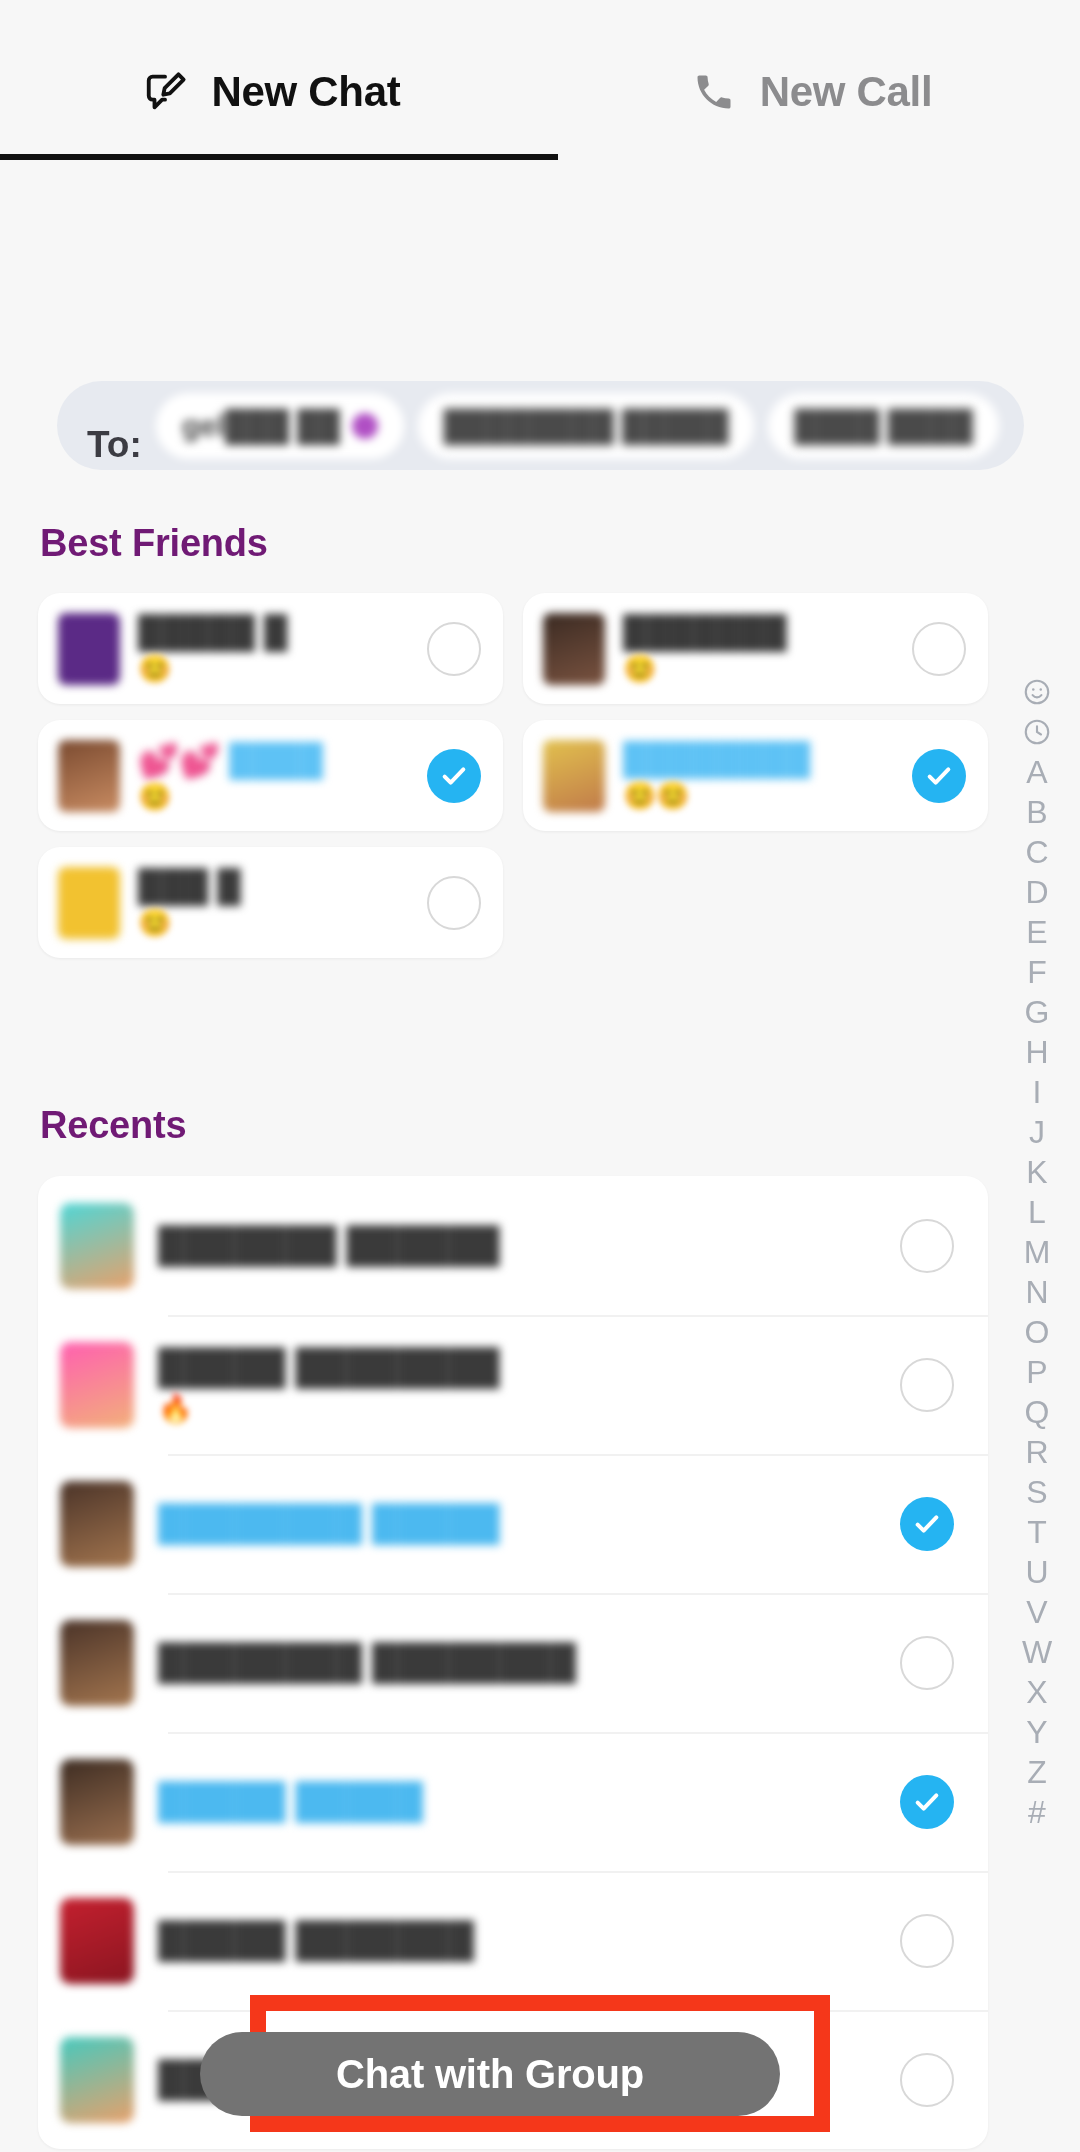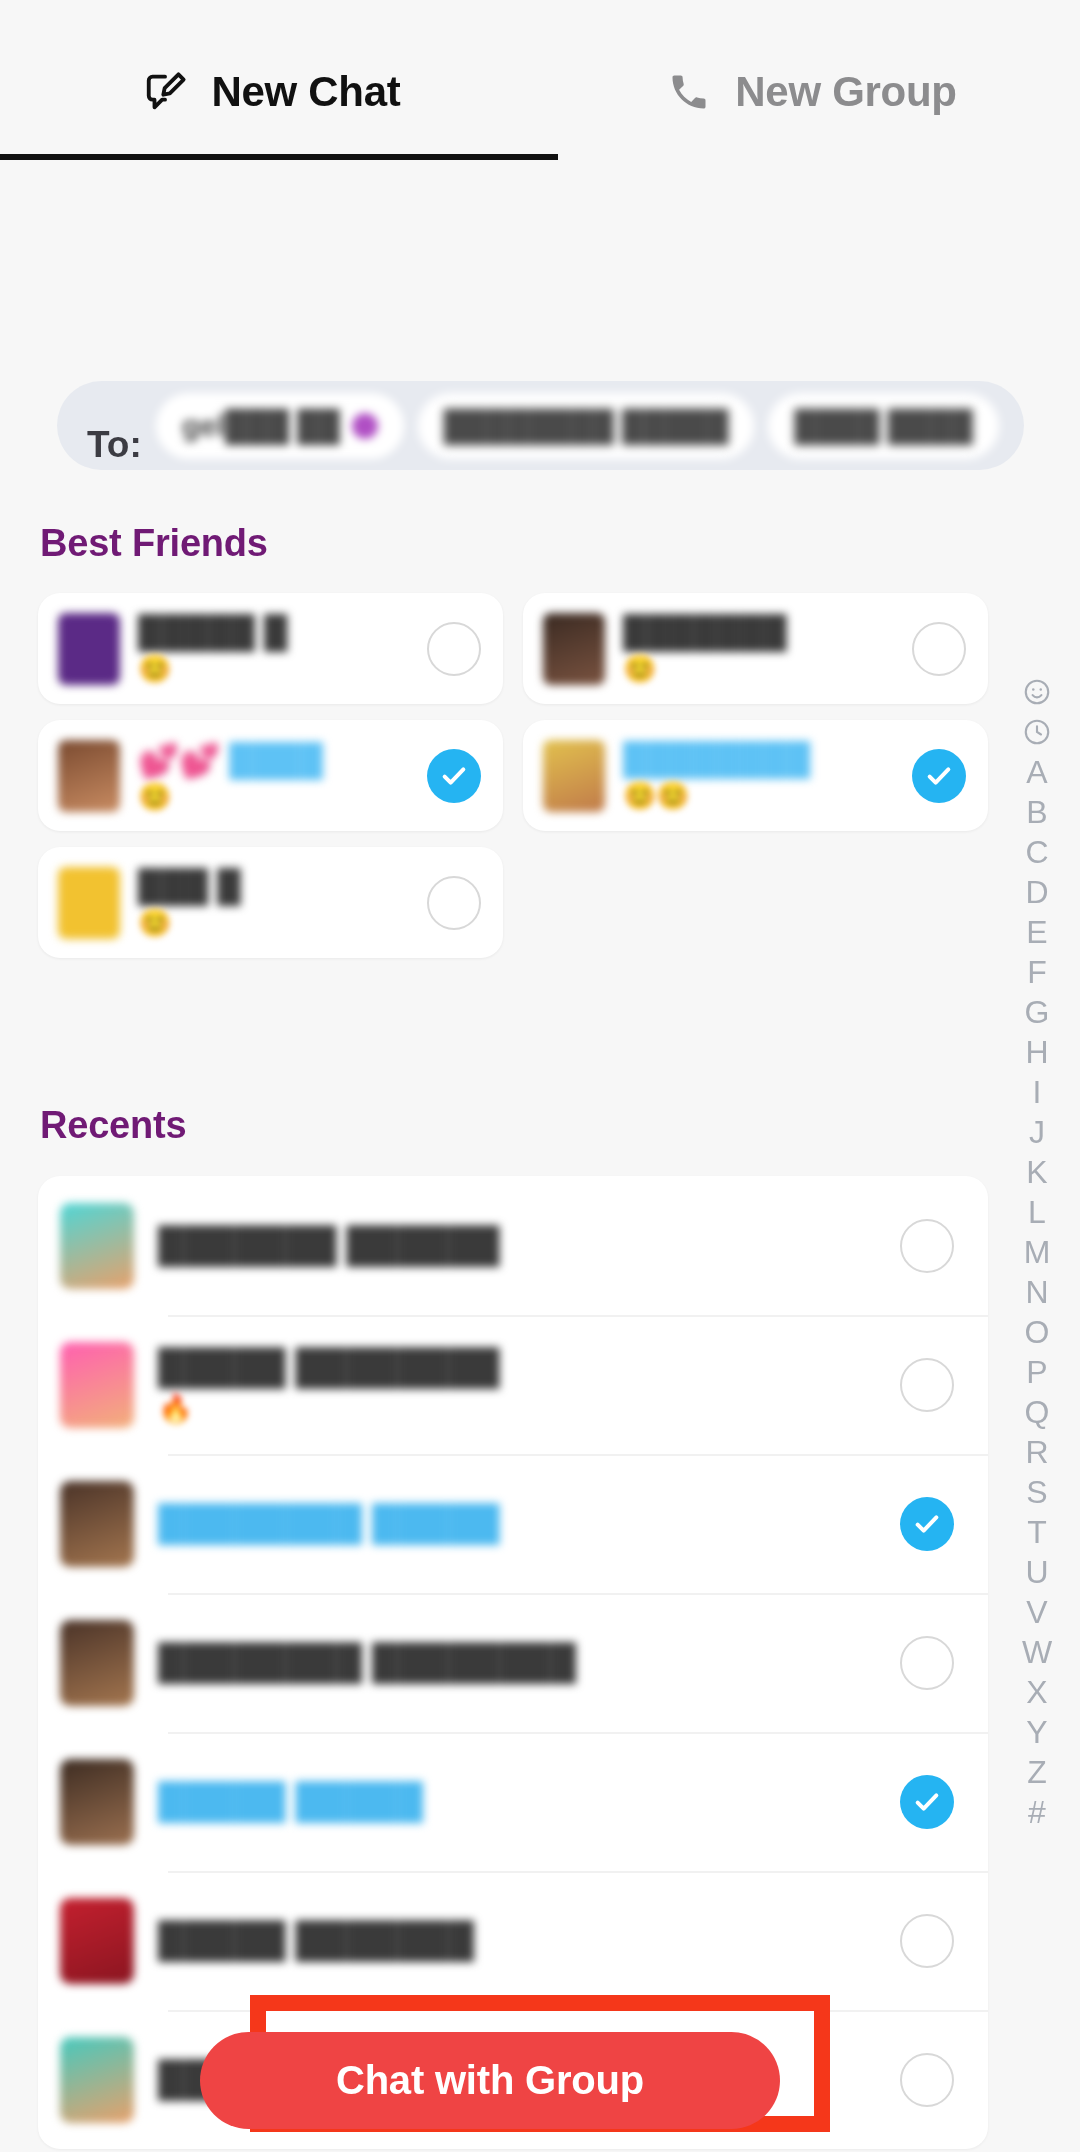--- a/index.html
+++ b/index.html
@@ -135,22 +135,22 @@
 
   
   .cta-wrap{
     position:absolute;left:250px;top:1995px;width:580px;height:137px;
   }
   .cta-annot{
     position:absolute;left:0;top:0;width:580px;height:137px;
     border:16px solid #f5371a;box-sizing:border-box;background:#fff;
   }
   .cta-btn{
-    position:absolute;left:-66px;top:21px;width:580px;height:97px;
-    background:#ef4444;border-radius:49px;border:none;
+    position:absolute;left:-66px;top:21px;width:580px;height:84px;
+    background:#737373;border-radius:49px;border:none;
     display:flex;align-items:center;justify-content:center;
     color:#fff;font-size:40px;font-weight:700;letter-spacing:-.2px;
     font-family:"Liberation Sans", sans-serif;
   }
 </style>
 </head>
 <body>
 
 <div class="screen">
 
@@ -165,21 +165,21 @@
         </svg>
       </span>
       <span class="tab-label">New Chat</span>
     </div>
     <div class="tab inactive">
       <span class="tab-icon">
         <svg viewBox="0 0 24 24" width="44" height="44" fill="#8c8c8e">
           <path d="M6.6 10.8c1.5 2.9 3.7 5.1 6.6 6.6l2.2-2.2c.3-.3.7-.4 1-.2 1.1.4 2.3.6 3.6.6.6 0 1 .4 1 1V20c0 .6-.4 1-1 1C10.6 21 3 13.4 3 4c0-.6.4-1 1-1h3.5c.6 0 1 .4 1 1 0 1.2.2 2.4.6 3.6.1.4 0 .7-.2 1z"></path>
         </svg>
       </span>
-      <span class="tab-label">New Group</span>
+      <span class="tab-label">New Call</span>
     </div>
     <div class="tabbar-divider"></div>
     <div class="tab-underline"></div>
   </div>
 
 
   <div class="to-field">
     <span class="to-label">To:</span>
     <span class="chip first">
       <span>gel███ ██</span>

